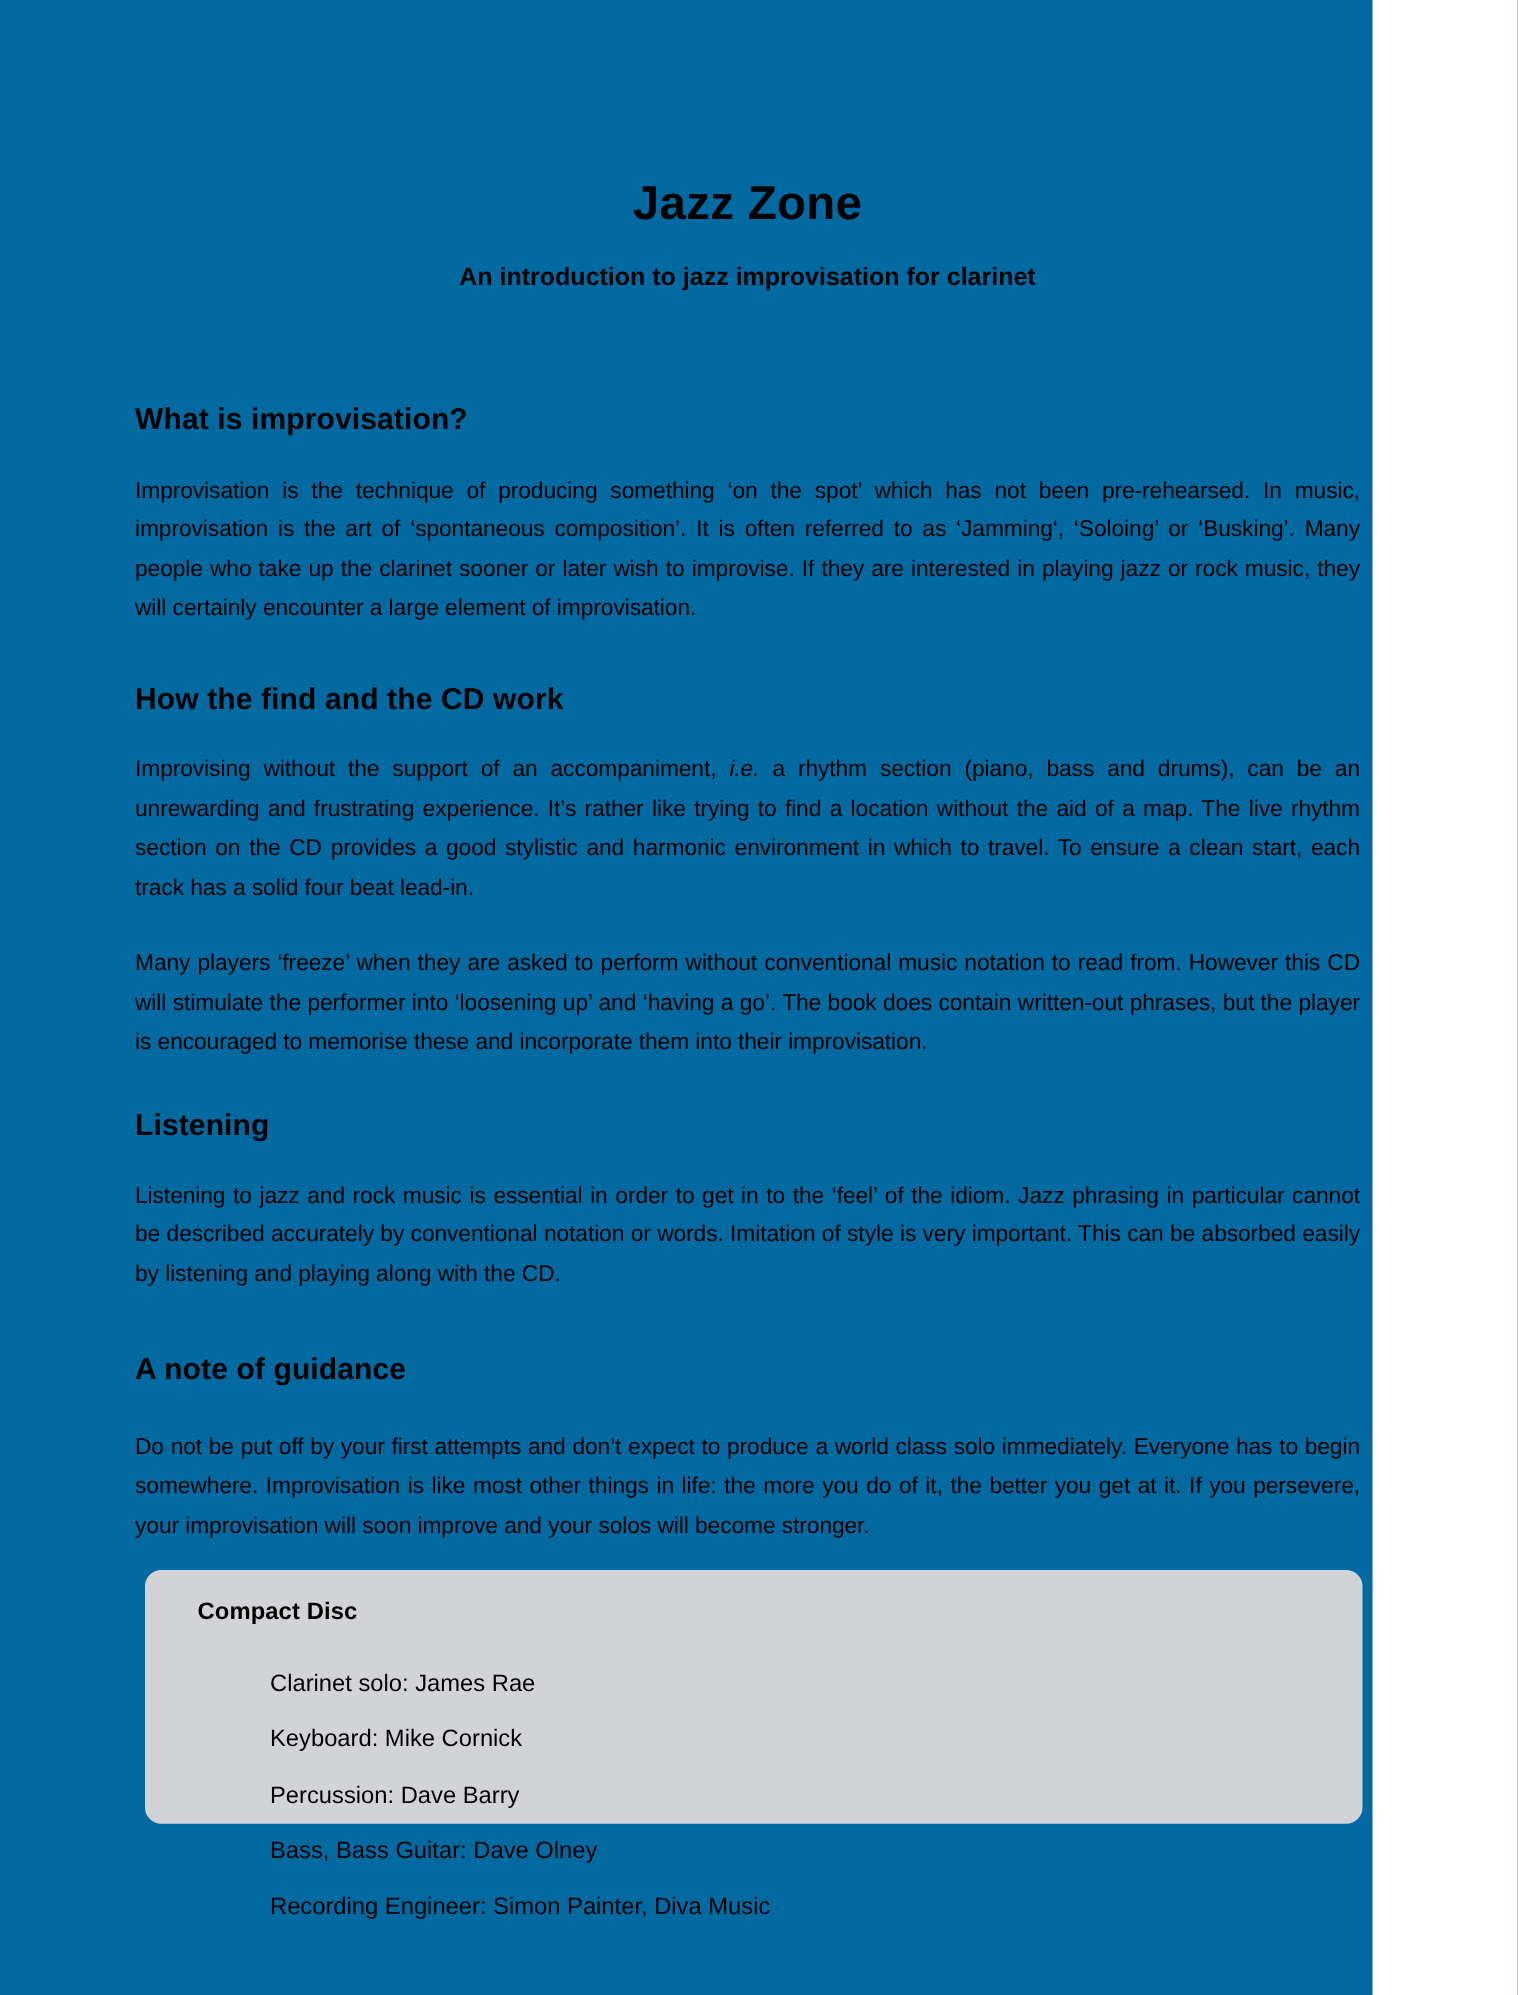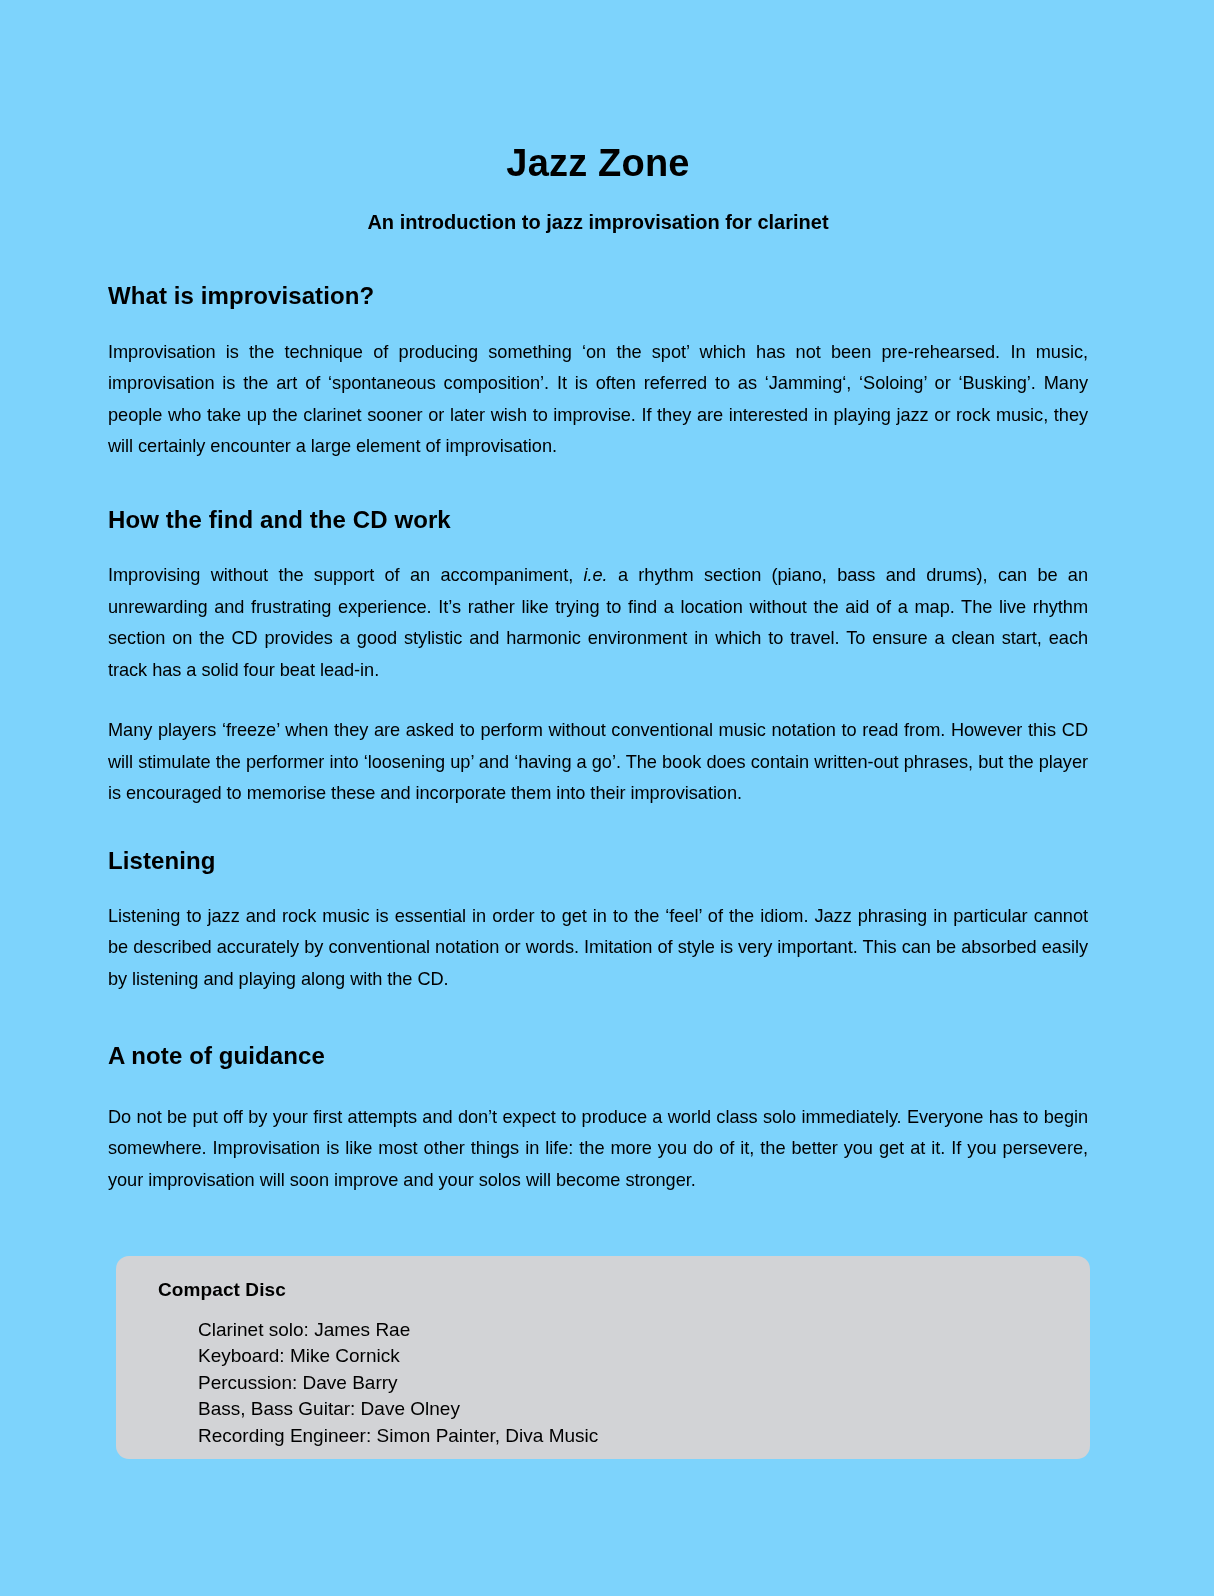--- a/index.html
+++ b/index.html
@@ -11,23 +11,23 @@
     width: 1214px;
     height: 1596px;
     position: relative;
     font-family: "Liberation Sans", sans-serif;
     color: #000000;
     -webkit-font-smoothing: antialiased;
   }
   .page {
     position: absolute;
     left: 0; top: 0;
-    width: 1214px;
+    width: 1098px;
     height: 1596px;
-    background: #7dd3fc;
+    background: #0369a1;
     overflow: hidden;
   }
   .content {
     position: absolute;
     left: 108px;
     top: 0;
     width: 980px;
   }
   .doc-title {
     margin: 0;
@@ -54,21 +54,21 @@
     letter-spacing: 0.1px;
   }
   p.body-text {
     margin: 0;
     font-size: 18.2px;
     line-height: 31.5px;
     text-align: justify;
     text-justify: inter-word;
     letter-spacing: -0.05px;
   }
-  .sec-improv  { margin-top: 48px; }
+  .sec-improv  { margin-top: 88px; }
   .sec-improv  .body-text { margin-top: 26px; }
   .sec-book    { margin-top: 43px; }
   .sec-book    .body-text { margin-top: 26px; }
   .sec-book    .body-text + .body-text { margin-top: 29px; }
   .sec-listen  { margin-top: 37px; }
   .sec-listen  .body-text { margin-top: 25px; }
   .sec-note    { margin-top: 47px; }
   .sec-note    .body-text { margin-top: 31px; }
 
   .cd-box {
@@ -89,21 +89,21 @@
     line-height: 1.2;
     letter-spacing: 0.1px;
   }
   .cd-credits {
     margin: 0;
     padding-top: 15px;
     font-size: 19px;
     line-height: 26.5px;
     list-style: none;
   }
-  .cd-credits li { margin: 0; padding: 0; }
+  .cd-credits li { margin: 18px; padding: 0; }
   i.em { font-style: italic; }
 </style>
 </head>
 <body>
 
 <div class="page">
 
   <div class="content">
 
     <h1 class="doc-title">Jazz Zone</h1>

